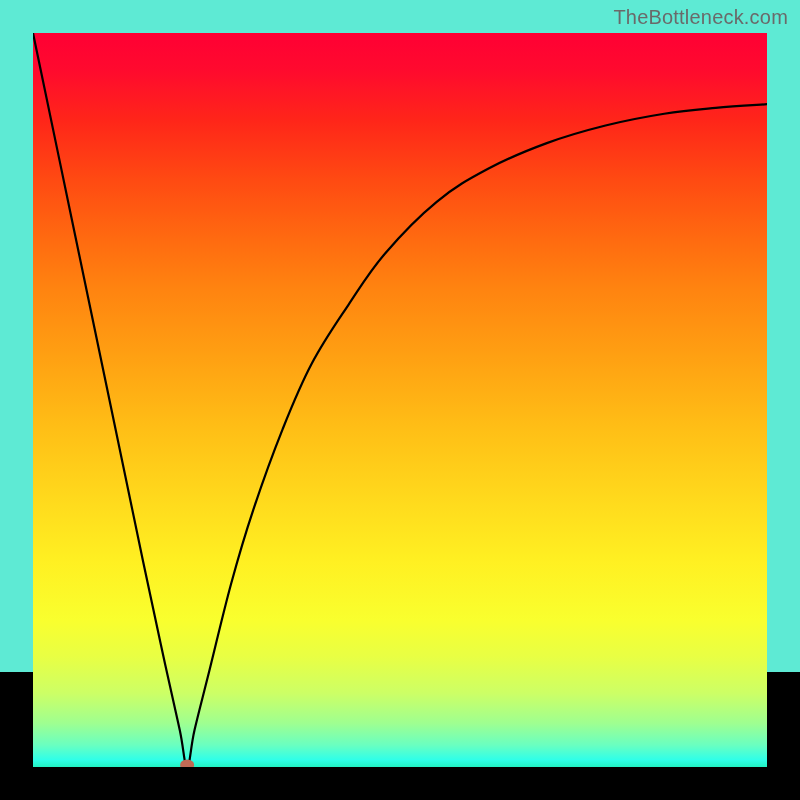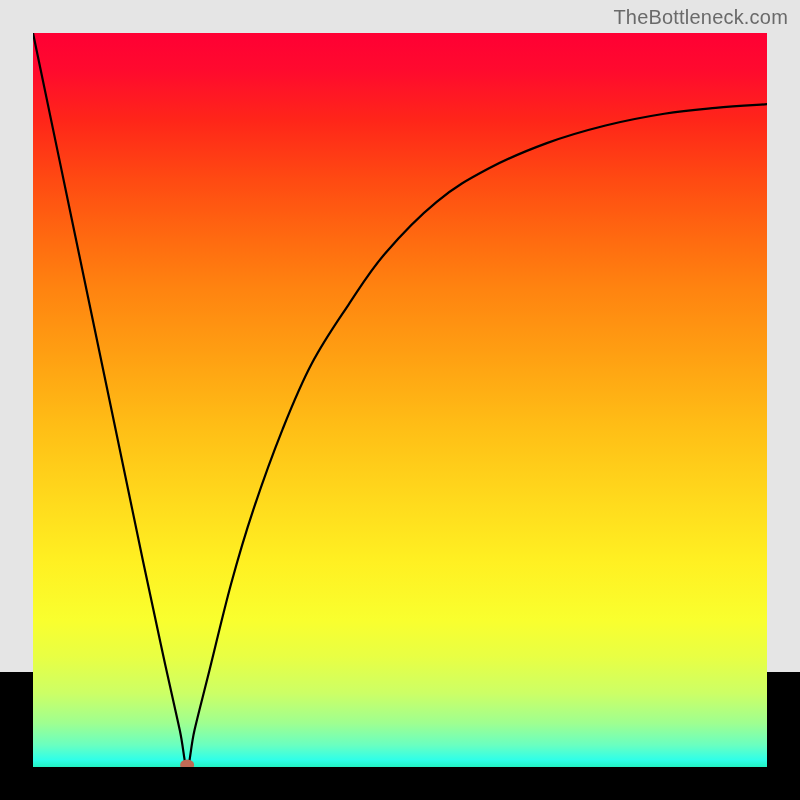--- a/index.html
+++ b/index.html
@@ -8,21 +8,21 @@
     width: 800px;
     height: 800px;
     overflow: hidden;
     background: #000;
     font-family: Arial, Helvetica, sans-serif;
   }
   .frame {
     position: relative;
     width: 800px;
     height: 672px;
-    background: #e5e5e5;
+    background: #5eead4;
   }
   .plot-area {
     position: absolute;
     left: 33px;
     top: 33px;
     width: 734px;
     height: 734px;
     overflow: hidden;
   }
   .gradient-bg {

